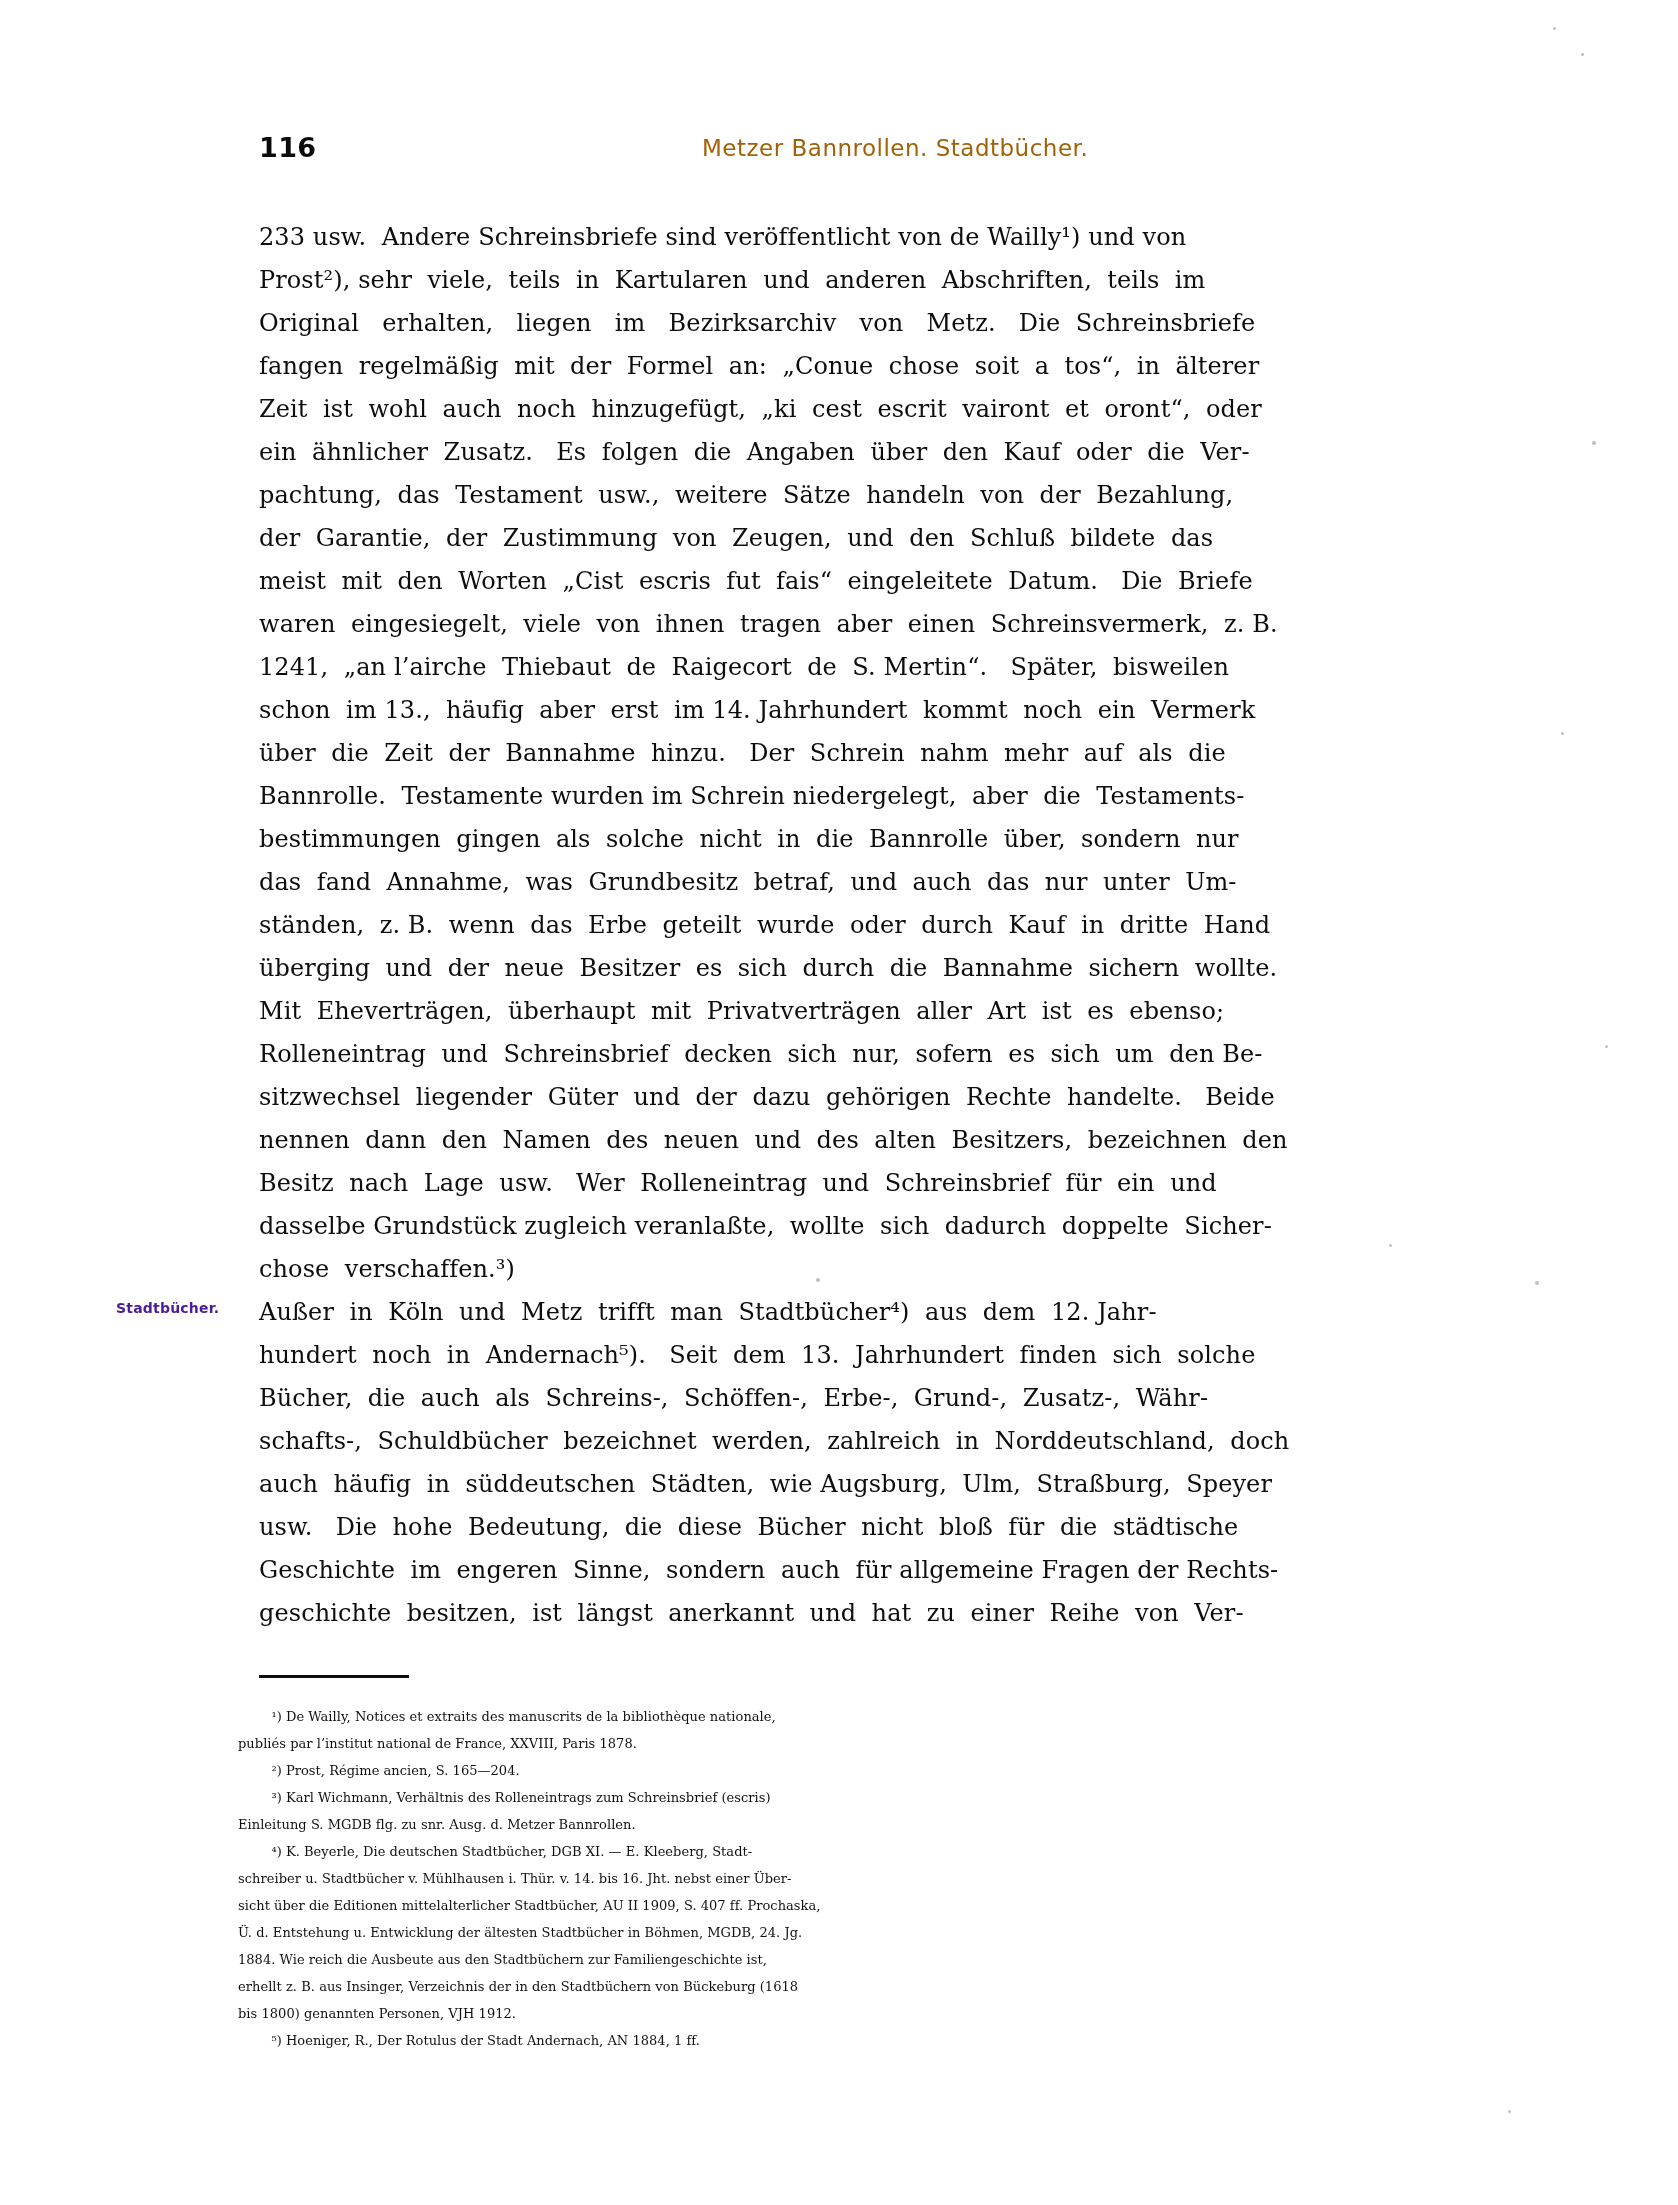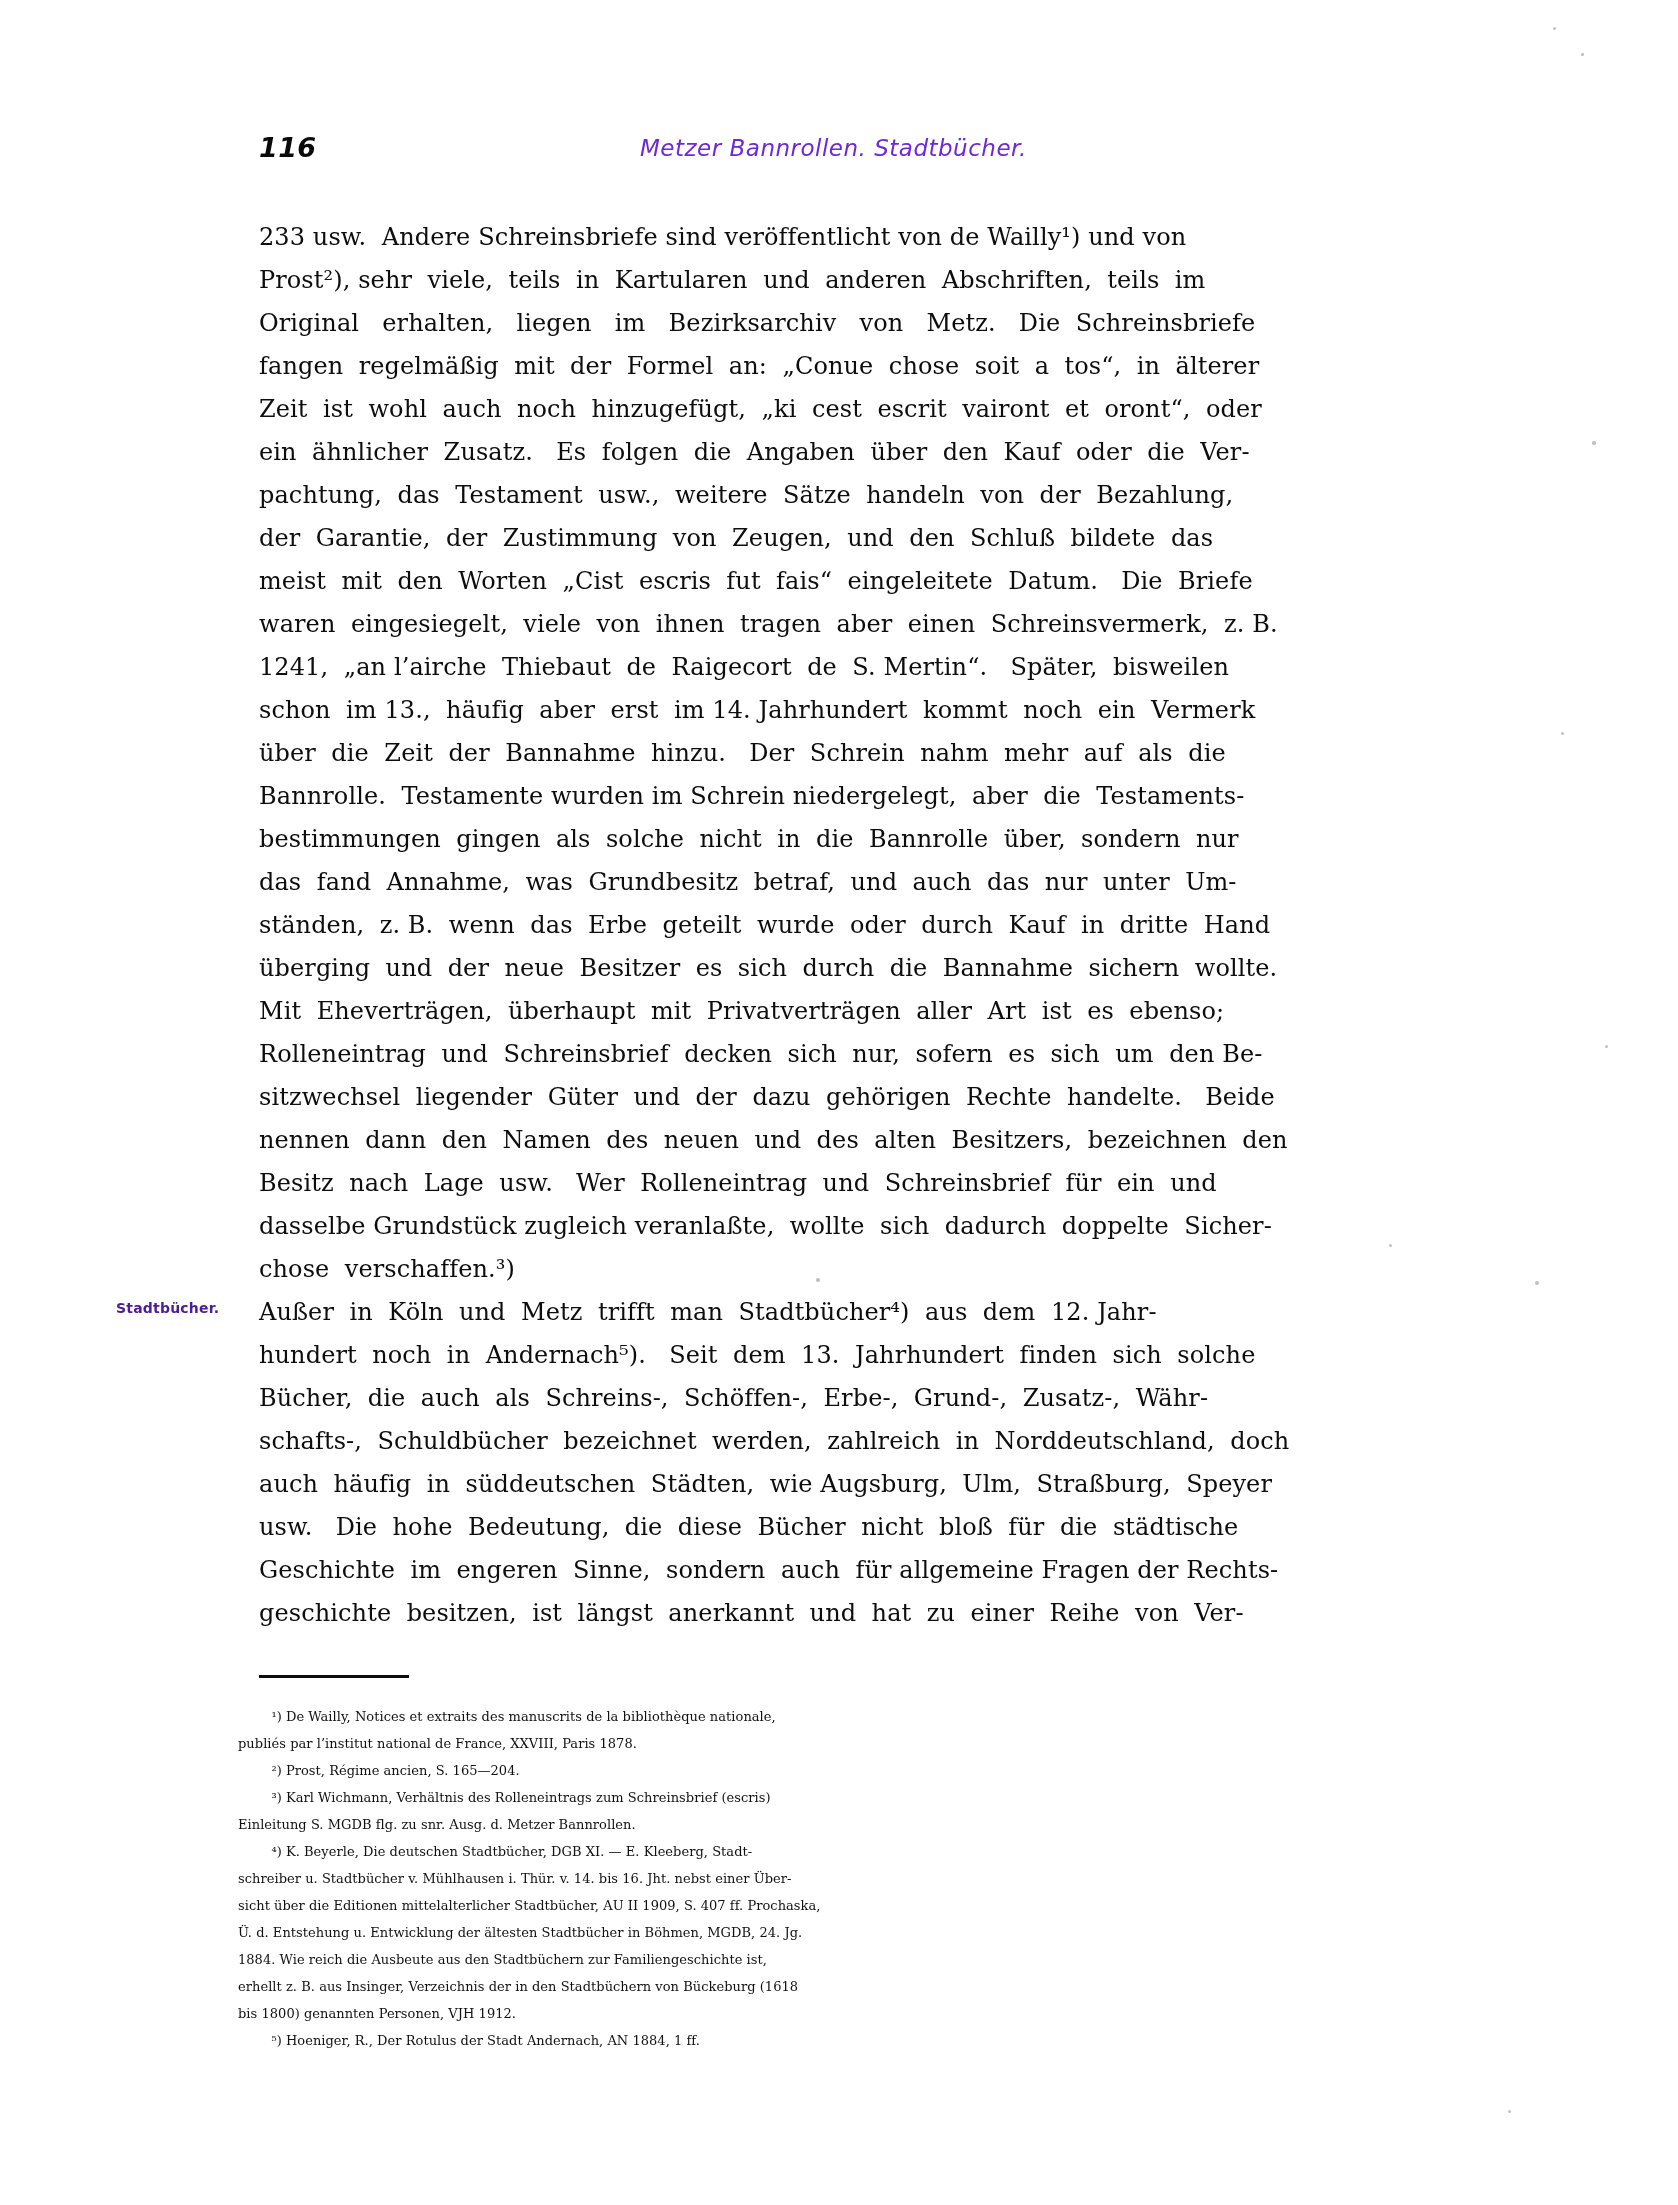--- a/index.html
+++ b/index.html
@@ -20,42 +20,41 @@
     overflow: hidden;
   }
 
   
   .running-head {
     position: absolute;
     left: 0;
     top: 132px;
     width: 1458px;
     height: 40px;
-    font-style: italic;
   }
   .folio {
     position: absolute;
     left: 259px;
     top: 0;
     font-family: "DejaVu Sans", "Liberation Sans", sans-serif;
     font-size: 27px;
     font-weight: 700;
     letter-spacing: 0.4px;
     color: #0a0a0a;
   }
   .head-title {
     position: absolute;
-    left: 640px;
+    left: 702px;
     top: 2.6px;
     font-family: "DejaVu Sans", "Liberation Sans", sans-serif;
     font-size: 23px;
     font-weight: 400;
     letter-spacing: 0.5px;
     white-space: nowrap;
-    color: #6d28d9;
+    color: #a16207;
   }
 
   
   .textblock {
     position: absolute;
     left: 259px;
     top: 216px;
     width: 1292px;
   }
   .bodyline {

